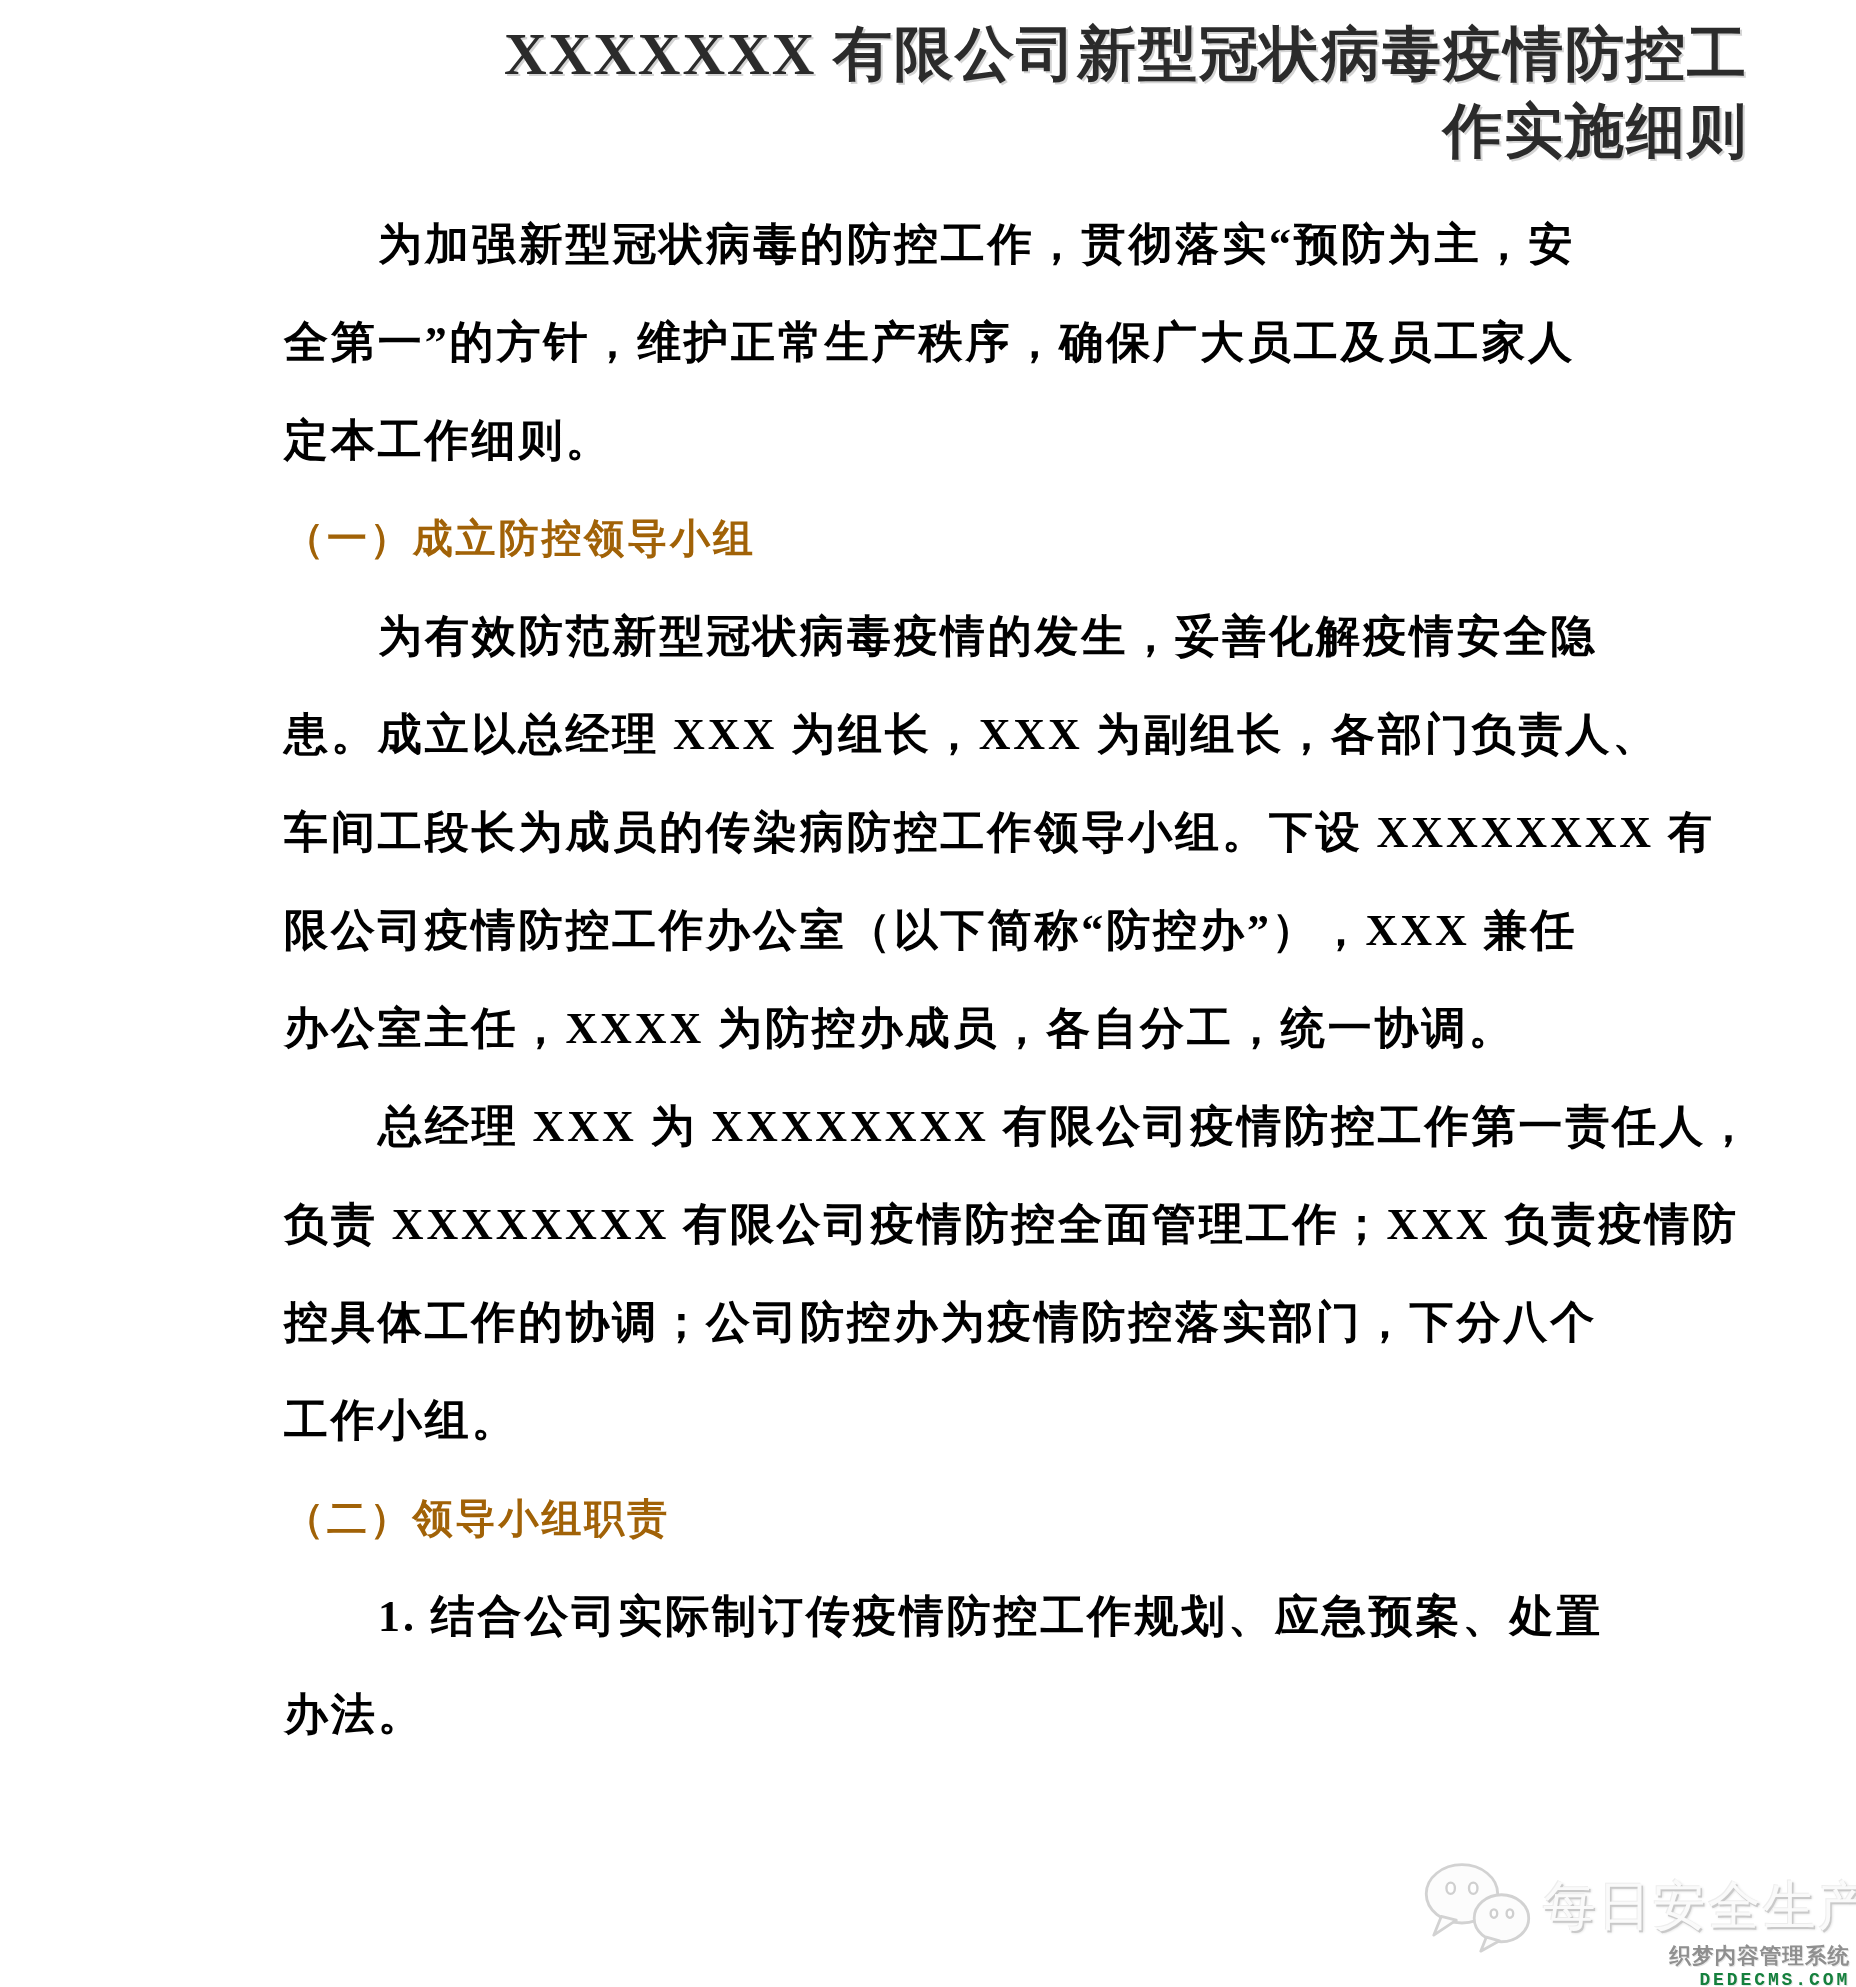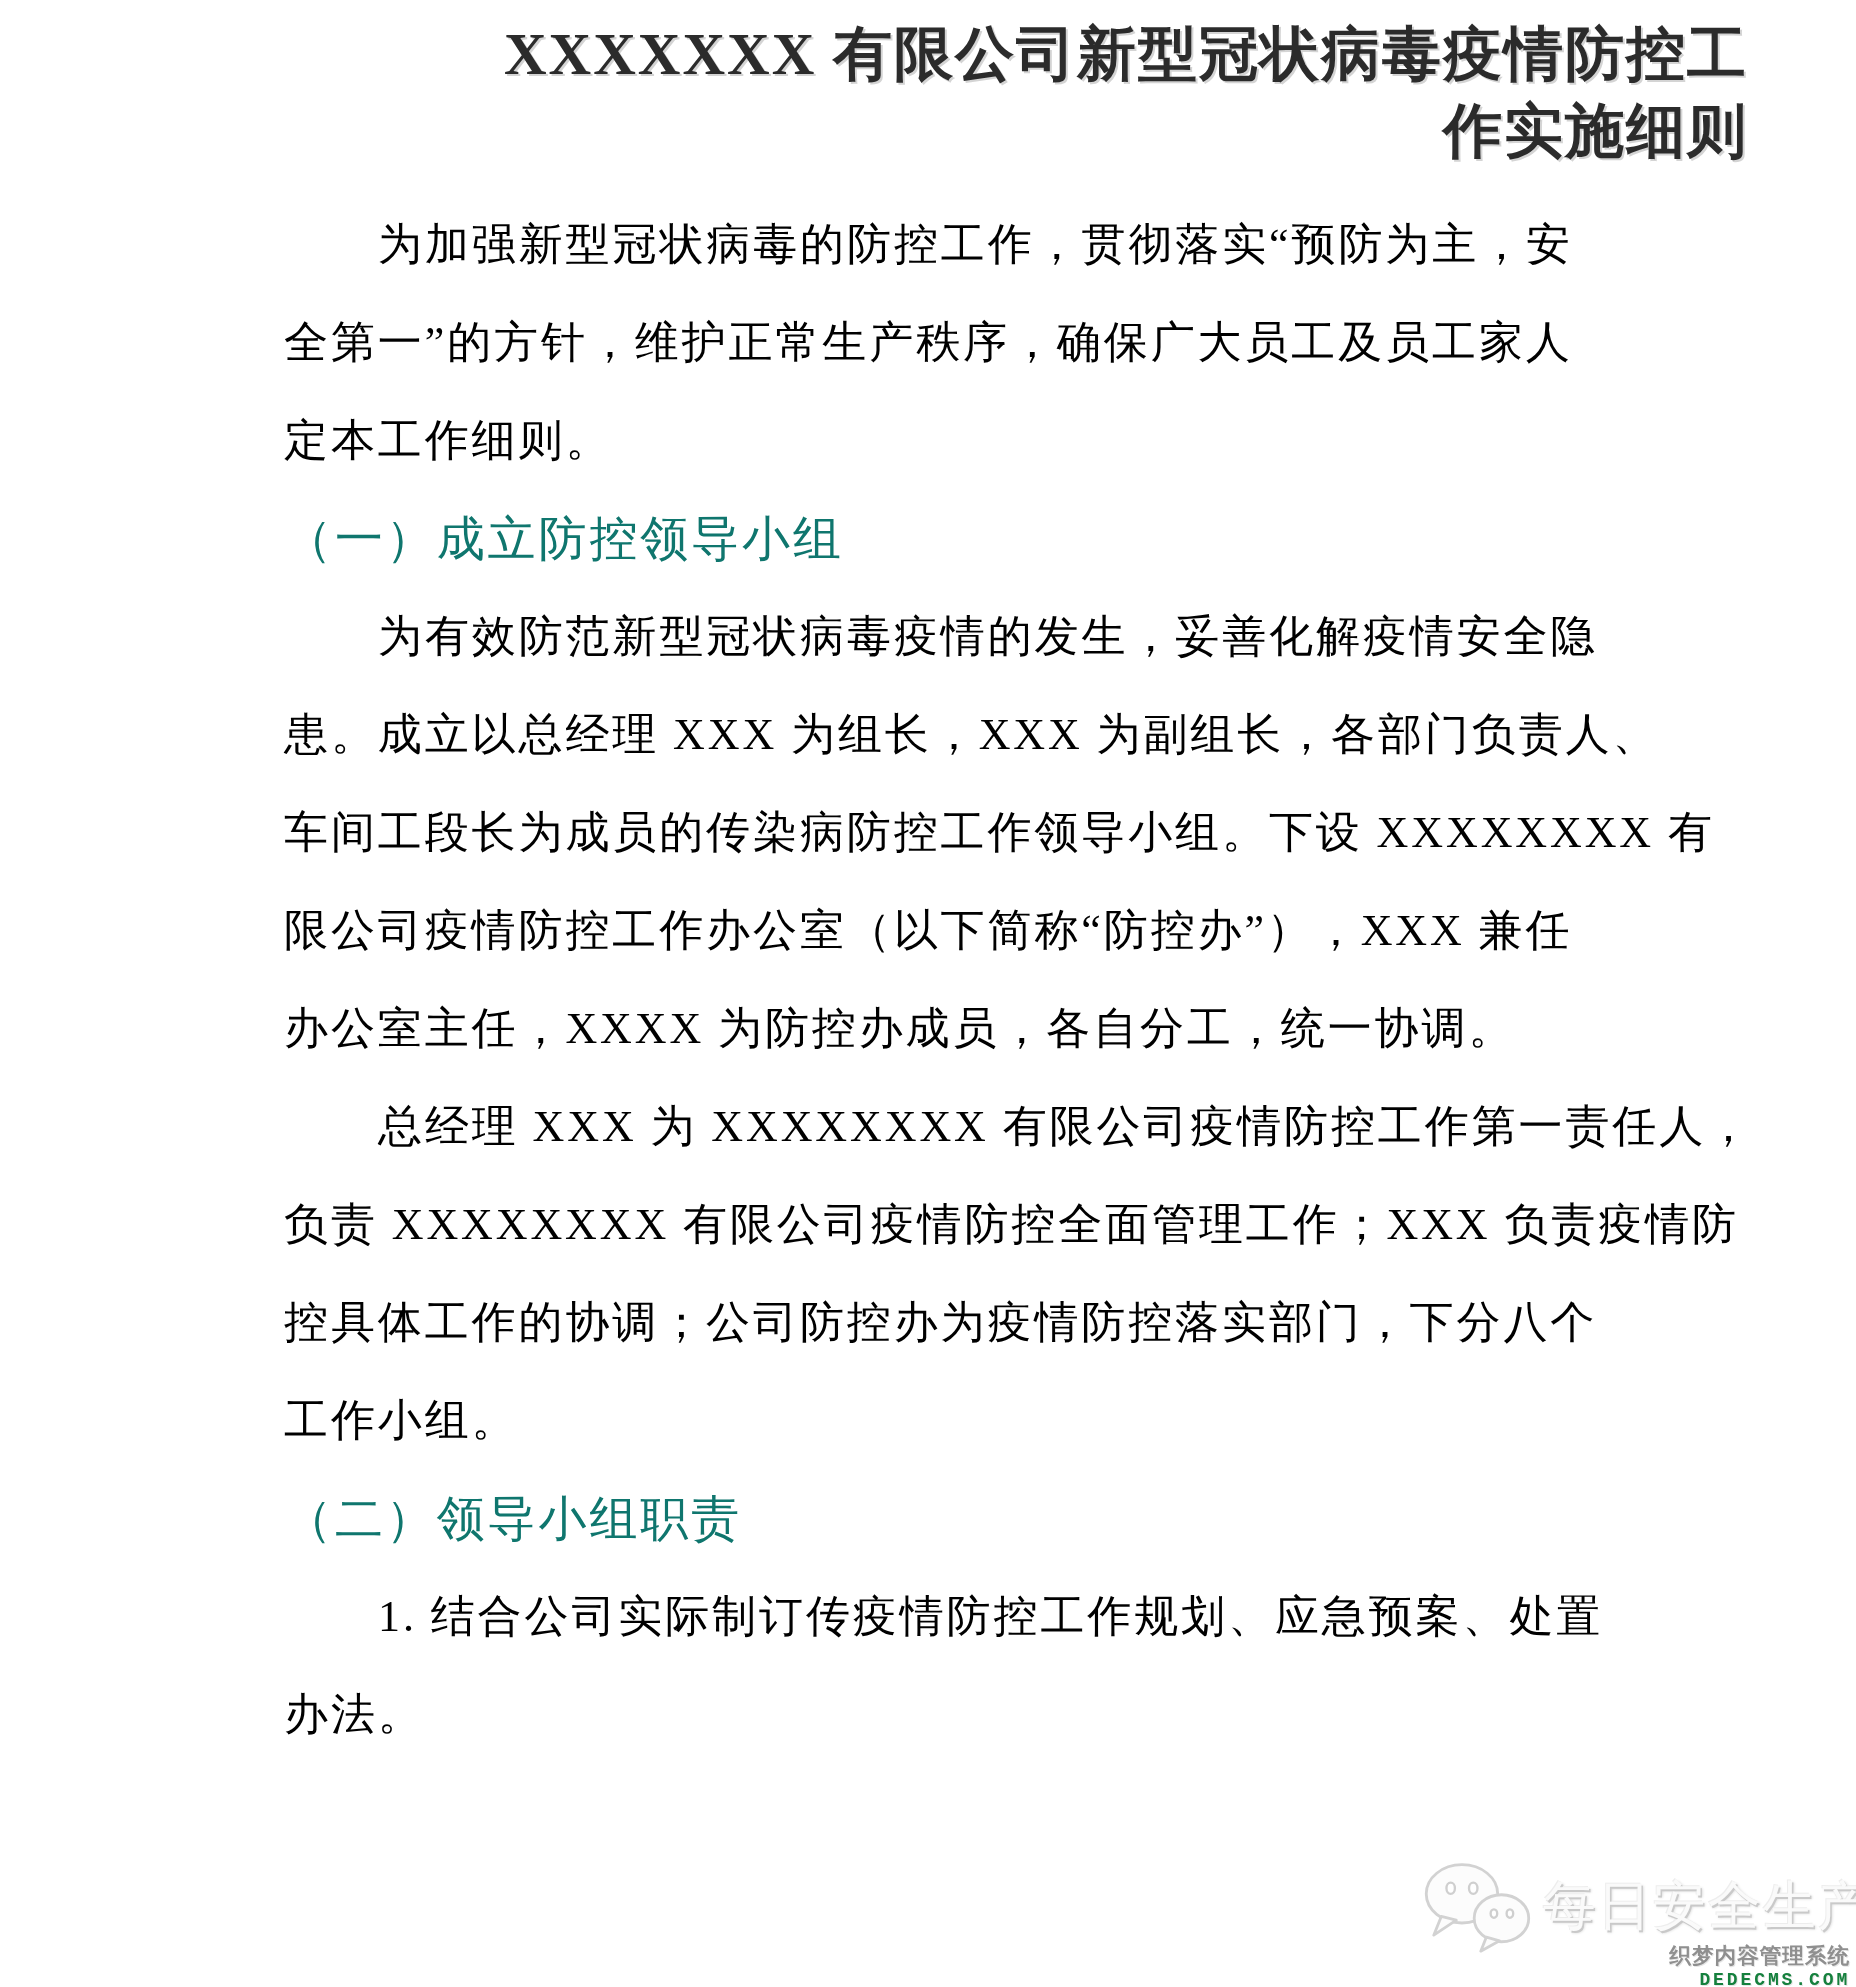--- a/index.html
+++ b/index.html
@@ -31,27 +31,28 @@
     top: 196px; left: 284px; width: 1304px;
   }
   .line {
     height: 98px;
     line-height: 98px;
     font-size: 44px;
     color: #000000;
     letter-spacing: 2.9px;
     white-space: nowrap;
     overflow: visible;
+    font-weight: bold;
   }
   .line.indent { padding-left: 94px; }
   .line.heading {
-    font-size: 48px;
-    font-weight: normal;
+    font-size: 40px;
+    font-weight: bold;
     letter-spacing: 2.9px;
-    color: #0f766e;
+    color: #a16207;
   }
 
   
   .wm-wechat {
     position: absolute;
     left: 1419px; top: 1860px;
     display: flex; align-items: center;
     color: #f7f7f7;
   }
   .wm-wechat .wm-icon { width: 116px; height: 94px; }

